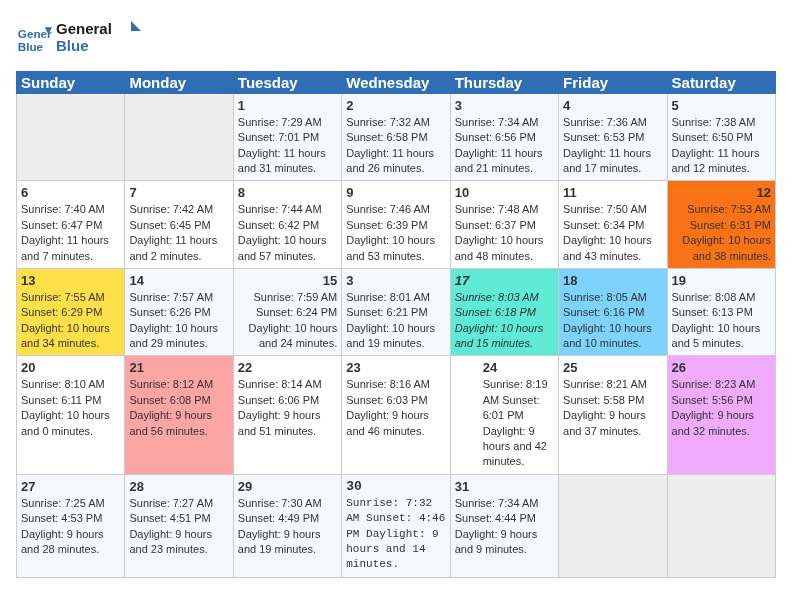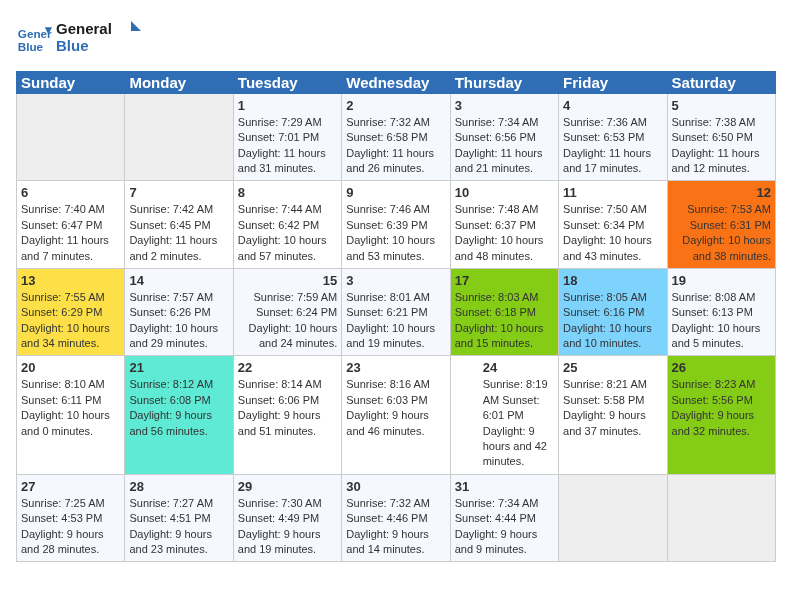--- a/index.html
+++ b/index.html
@@ -220,21 +220,21 @@
           <div class="day-info">Sunrise: 7:59 AM
 Sunset: 6:24 PM
 Daylight: 10 hours and 24 minutes.</div>
         </td>
         <td style="background-color: rgb(245, 248, 255);">
           <div class="day-num">3</div>
           <div class="day-info">Sunrise: 8:01 AM
 Sunset: 6:21 PM
 Daylight: 10 hours and 19 minutes.</div>
         </td>
-        <td style="background-color: #84cc16;">
+        <td style="background-color: #5eead4; font-style: italic;">
           <div class="day-num">17</div>
           <div class="day-info">Sunrise: 8:03 AM
 Sunset: 6:18 PM
 Daylight: 10 hours and 15 minutes.</div>
         </td>
         <td style="background-color: #7dd3fc;">
           <div class="day-num">18</div>
           <div class="day-info">Sunrise: 8:05 AM
 Sunset: 6:16 PM
 Daylight: 10 hours and 10 minutes.</div>
@@ -246,21 +246,21 @@
 Daylight: 10 hours and 5 minutes.</div>
         </td>
       </tr>
       <tr>
         <td style="background-color: rgb(255, 255, 255);">
           <div class="day-num">20</div>
           <div class="day-info">Sunrise: 8:10 AM
 Sunset: 6:11 PM
 Daylight: 10 hours and 0 minutes.</div>
         </td>
-        <td style="background-color: #5eead4;">
+        <td style="background-color: #fca5a5;">
           <div class="day-num">21</div>
           <div class="day-info">Sunrise: 8:12 AM
 Sunset: 6:08 PM
 Daylight: 9 hours and 56 minutes.</div>
         </td>
         <td style="background-color: rgb(255, 255, 255);">
           <div class="day-num">22</div>
           <div class="day-info">Sunrise: 8:14 AM
 Sunset: 6:06 PM
 Daylight: 9 hours and 51 minutes.</div>
@@ -276,21 +276,21 @@
           <div class="day-info">Sunrise: 8:19 AM
 Sunset: 6:01 PM
 Daylight: 9 hours and 42 minutes.</div>
         </td>
         <td style="background-color: rgb(255, 255, 255); margin-left: 43px;">
           <div class="day-num">25</div>
           <div class="day-info">Sunrise: 8:21 AM
 Sunset: 5:58 PM
 Daylight: 9 hours and 37 minutes.</div>
         </td>
-        <td style="background-color: #84cc16;">
+        <td style="background-color: #f0abfc;">
           <div class="day-num">26</div>
           <div class="day-info">Sunrise: 8:23 AM
 Sunset: 5:56 PM
 Daylight: 9 hours and 32 minutes.</div>
         </td>
       </tr>
       <tr>
         <td style="background-color: rgb(245, 248, 255);">
           <div class="day-num">27</div>
           <div class="day-info">Sunrise: 7:25 AM
@@ -302,21 +302,21 @@
           <div class="day-info">Sunrise: 7:27 AM
 Sunset: 4:51 PM
 Daylight: 9 hours and 23 minutes.</div>
         </td>
         <td style="background-color: rgb(245, 248, 255); margin-left: 25px;">
           <div class="day-num">29</div>
           <div class="day-info">Sunrise: 7:30 AM
 Sunset: 4:49 PM
 Daylight: 9 hours and 19 minutes.</div>
         </td>
-        <td style="background-color: rgb(245, 248, 255);">
+        <td style="background-color: rgb(245, 248, 255); font-family: Liberation Mono, monospace;">
           <div class="day-num">30</div>
           <div class="day-info">Sunrise: 7:32 AM
 Sunset: 4:46 PM
 Daylight: 9 hours and 14 minutes.</div>
         </td>
         <td style="background-color: rgb(245, 248, 255);">
           <div class="day-num">31</div>
           <div class="day-info">Sunrise: 7:34 AM
 Sunset: 4:44 PM
 Daylight: 9 hours and 9 minutes.</div>

